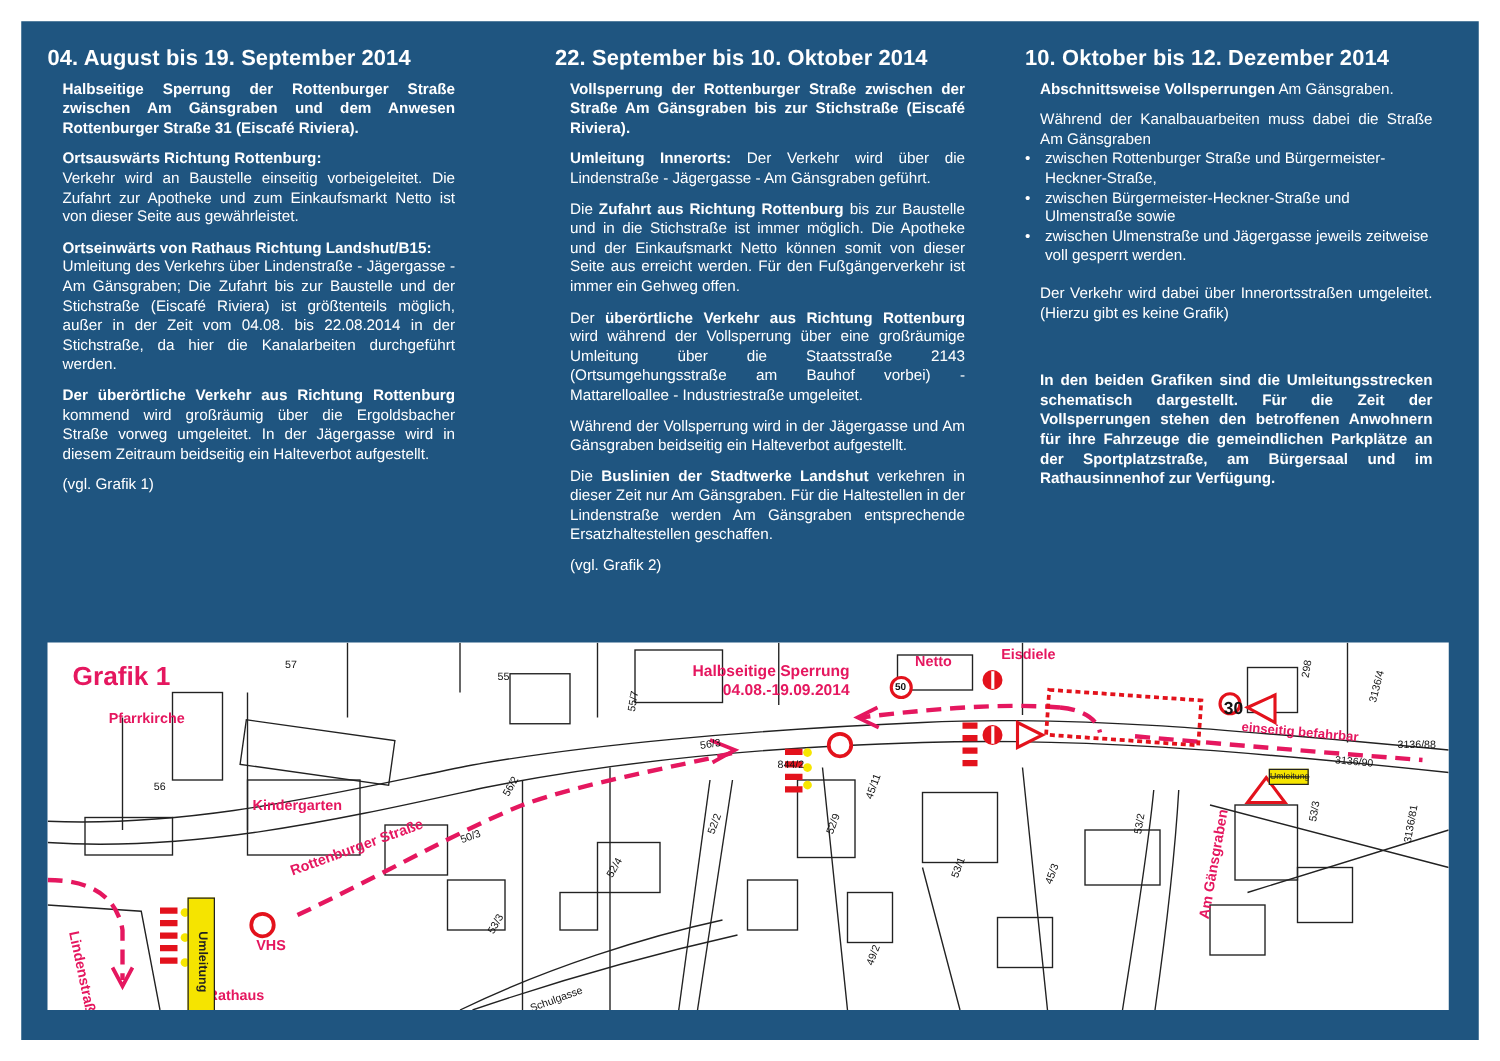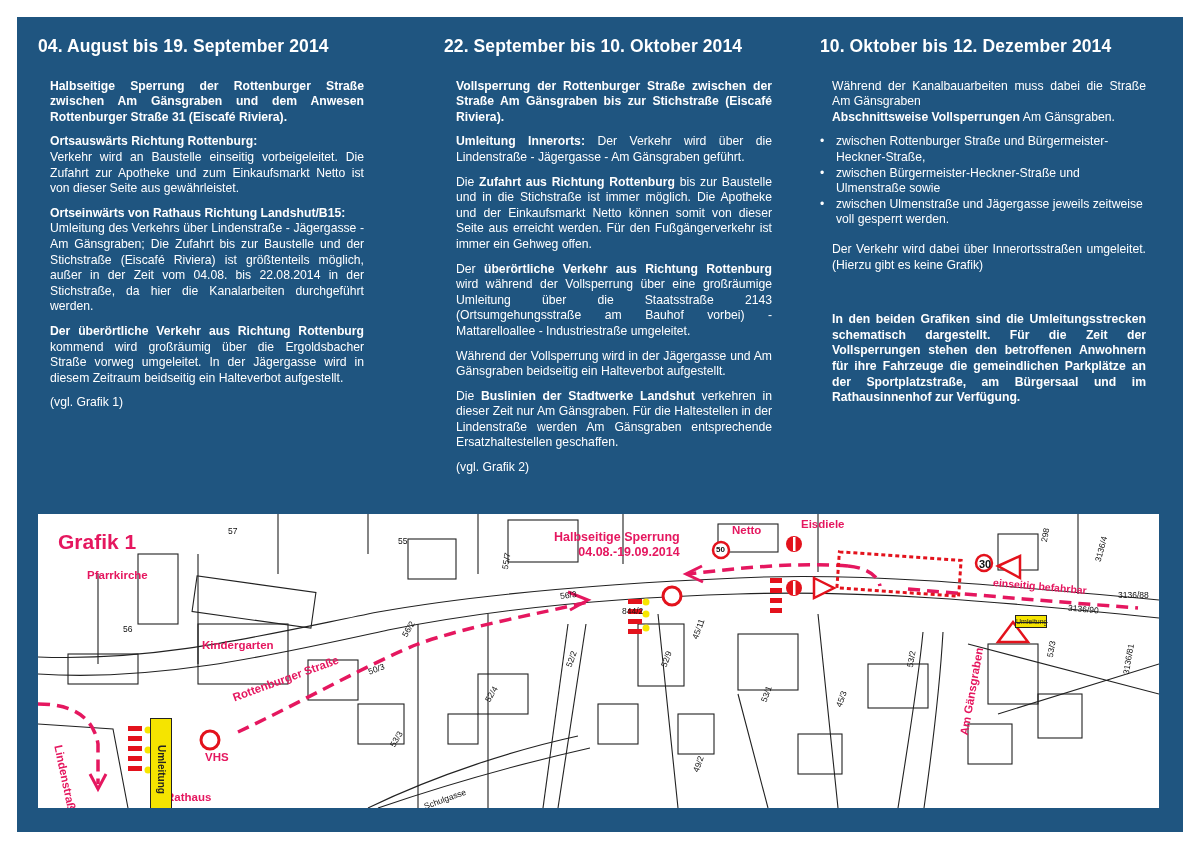--- a/index.html
+++ b/index.html
@@ -1,19 +1,19 @@
 <!DOCTYPE html>
 <html><head>
 <meta charset="utf-8">
 <style>
   html, body { margin:0; padding:0; background:#ffffff; }
   body { width:1200px; height:849px; position:relative; overflow:hidden; font-family:"Liberation Sans", sans-serif; }
   .panel { position:absolute; left:17px; top:17px; width:1166px; height:815px; background:#1f5580; }
   .col { position:absolute; top:22px; color:#ffffff; font-size:12.2px; line-height:15.6px; }
-  .col h2 { margin:0 0 24px 0; font-size:17.5px; font-weight:bold; letter-spacing:0.1px; }
+  .col h2 { margin:0 0 9px 0; font-size:17.5px; font-weight:bold; letter-spacing:0.1px; }
   .col p { margin:0 0 9px 12px; text-align:justify; }
   .col b { font-weight:bold; }
   .col1 { left:21px; width:326px; }
   .col2 { left:427px; width:328px; }
   .col3 { left:803px; width:326px; }
   .col ul { list-style:none; margin:0; padding:0; }
   .col li { position:relative; padding-left:16px; }
   .col li .bul { position:absolute; left:0; top:0; }
   .gap { height:14px; }
   .gap2 { height:30px; }
@@ -54,22 +54,22 @@
     <p><b>Umleitung Innerorts:</b><span> Der Verkehr wird über die Lindenstraße - Jägergasse - Am Gänsgraben geführt.</span></p>
     <p><span>Die </span><b>Zufahrt aus Richtung Rottenburg</b><span> bis zur Baustelle und in die Stichstraße ist immer möglich. Die Apotheke und der Einkaufsmarkt Netto können somit von dieser Seite aus erreicht werden. Für den Fußgängerverkehr ist immer ein Gehweg offen.</span></p>
     <p><span>Der </span><b>überörtliche Verkehr aus Richtung Rottenburg</b><span> wird während der Vollsperrung über eine großräumige Umleitung über die Staatsstraße 2143 (Ortsumgehungsstraße am Bauhof vorbei) - Mattarelloallee - Industriestraße umgeleitet.</span></p>
     <p>Während der Vollsperrung wird in der Jägergasse und Am Gänsgraben beidseitig ein Halteverbot aufgestellt.</p>
     <p><span>Die </span><b>Buslinien der Stadtwerke Landshut</b><span> verkehren in dieser Zeit nur Am Gänsgraben. Für die Haltestellen in der Lindenstraße werden Am Gänsgraben entsprechende Ersatzhaltestellen geschaffen.</span></p>
     <p>(vgl. Grafik 2)</p>
   </div>
 
   <div class="col col3">
     <h2>10. Oktober bis 12. Dezember 2014</h2>
+    <p><b>Abschnittsweise Vollsperrungen</b><span> Am Gänsgraben.</span></p>
     <p style="margin-bottom:0">Während der Kanalbauarbeiten muss dabei die Straße Am Gänsgraben</p>
-    <p><b>Abschnittsweise Vollsperrungen</b><span> Am Gänsgraben.</span></p>
     <ul>
       <li><span class="bul">•</span><span>zwischen Rottenburger Straße und Bürgermeister-Heckner-Straße,</span></li>
       <li><span class="bul">•</span><span>zwischen Bürgermeister-Heckner-Straße und Ulmenstraße sowie</span></li>
       <li><span class="bul">•</span><span>zwischen Ulmenstraße und Jägergasse jeweils zeitweise voll gesperrt werden.</span></li>
     </ul>
     <div class="gap"></div>
     <p>Der Verkehr wird dabei über Innerortsstraßen umgeleitet. (Hierzu gibt es keine Grafik)</p>
     <div class="gap2"></div>
     <p style="font-weight:bold">In den beiden Grafiken sind die Umleitungsstrecken schematisch dargestellt. Für die Zeit der Vollsperrungen stehen den betroffenen Anwohnern für ihre Fahrzeuge die gemeindlichen Parkplätze an der Sportplatzstraße, am Bürgersaal und im Rathausinnenhof zur Verfügung.</p>
   </div>
@@ -187,21 +187,21 @@
     <div>04.08.-19.09.2014</div>
   </div>
   <div class="lbl lbl-sm" style="left:694px;top:10px">Netto</div>
   <div class="lbl lbl-sm" style="left:763px;top:4px">Eisdiele</div>
   <div class="lbl" style="left:955px;top:66px;font-size:10.5px;transform:rotate(5deg)">einseitig befahrbar</div>
   <div class="lbl lbl-sm" style="left:920px;top:220px;transform:rotate(-80deg);transform-origin:left top">Am Gänsgraben</div>
   <div class="umleitung-struck"><s>Umleitung</s></div>
   <div class="parcel" style="left:385px;top:280px;transform:rotate(-20deg)">Schulgasse</div>
 
   <div class="parcel" style="left:678px;top:31px;font-size:8px;font-weight:bold">50</div>
-  <div class="parcel" style="left:941px;top:44px;font-size:11px;font-weight:bold">30</div>
+  <div class="parcel" style="left:941px;top:44px;font-size:14px;font-weight:bold">30</div>
 
   <div class="parcel" style="left:190px;top:12px">57</div>
   <div class="parcel" style="left:360px;top:22px">55</div>
   <div class="parcel" style="left:460px;top:42px;transform:rotate(-80deg)">55/7</div>
   <div class="parcel" style="left:85px;top:110px">56</div>
   <div class="parcel" style="left:362px;top:110px;transform:rotate(-60deg)">56/2</div>
   <div class="parcel" style="left:522px;top:76px;transform:rotate(-8deg)">56/3</div>
   <div class="parcel" style="left:584px;top:92px">844/2</div>
   <div class="parcel" style="left:330px;top:150px;transform:rotate(-20deg)">50/3</div>
   <div class="parcel" style="left:525px;top:140px;transform:rotate(-70deg)">52/2</div>

